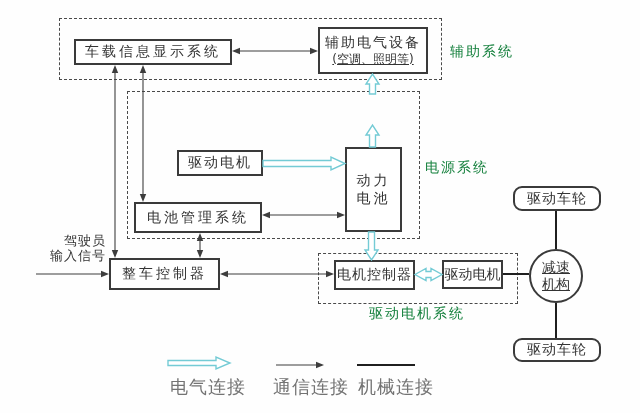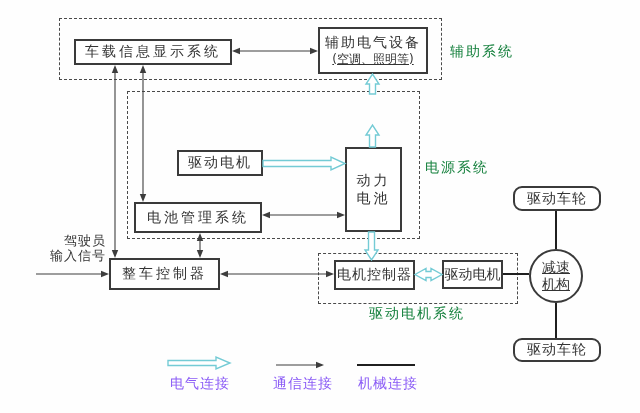--- a/index.html
+++ b/index.html
@@ -34,21 +34,21 @@
     text-align:right;line-height:1.15;white-space:nowrap;
   }
   svg.overlay{
     position:absolute;left:0;top:0;z-index:3;pointer-events:none;
   }
   .comm{stroke:var(--line);stroke-width:1.1;fill:none;}
   .commhead{fill:var(--line);stroke:none;}
   .elec{stroke:var(--elec);stroke-width:1.4;fill:#fff;}
   .mech{stroke:#1f1f1f;stroke-width:2;fill:none;}
   .legendlabel{
-    position:absolute;font-size:14px;letter-spacing:1px;color:#8b5cf6;z-index:2;white-space:nowrap;
+    position:absolute;font-size:18px;letter-spacing:1px;color:#737373;z-index:2;white-space:nowrap;
   }
 </style>
 </head>
 <body style="--elec: #74cbd5; --line: #3d3d3d;">
 
 <div class="canvas">
 
   <div class="group" style="left:59px;top:18px;width:381px;height:60px"></div>
   <div class="group" style="left:127px;top:91px;width:291px;height:146px"></div>
   <div class="group" style="left:318px;top:253px;width:198px;height:49px"></div>

